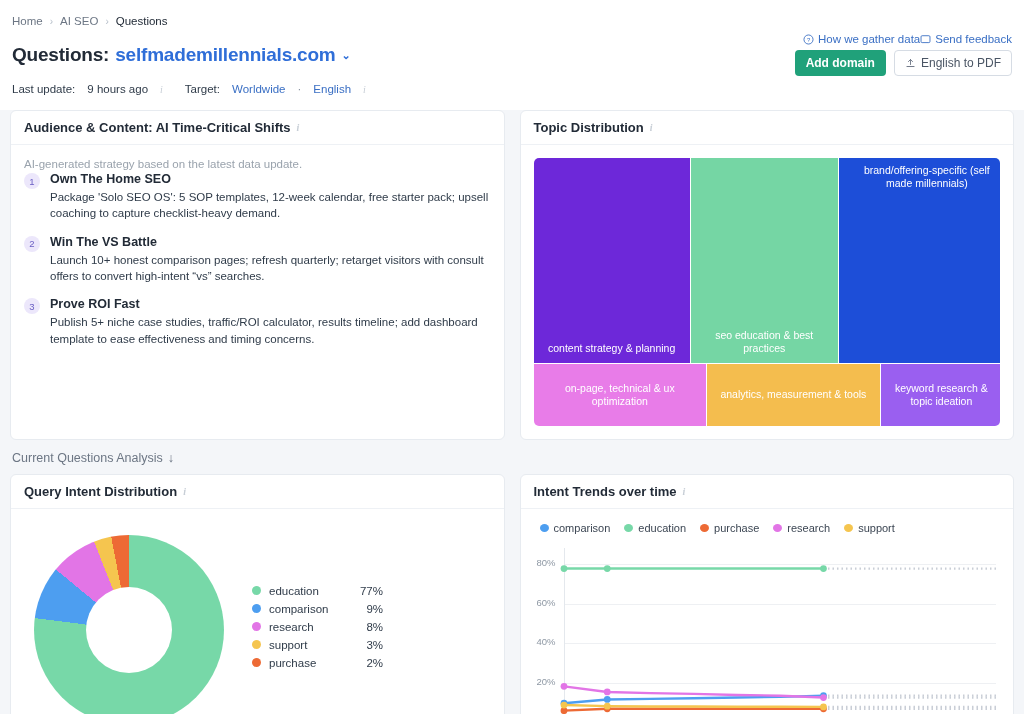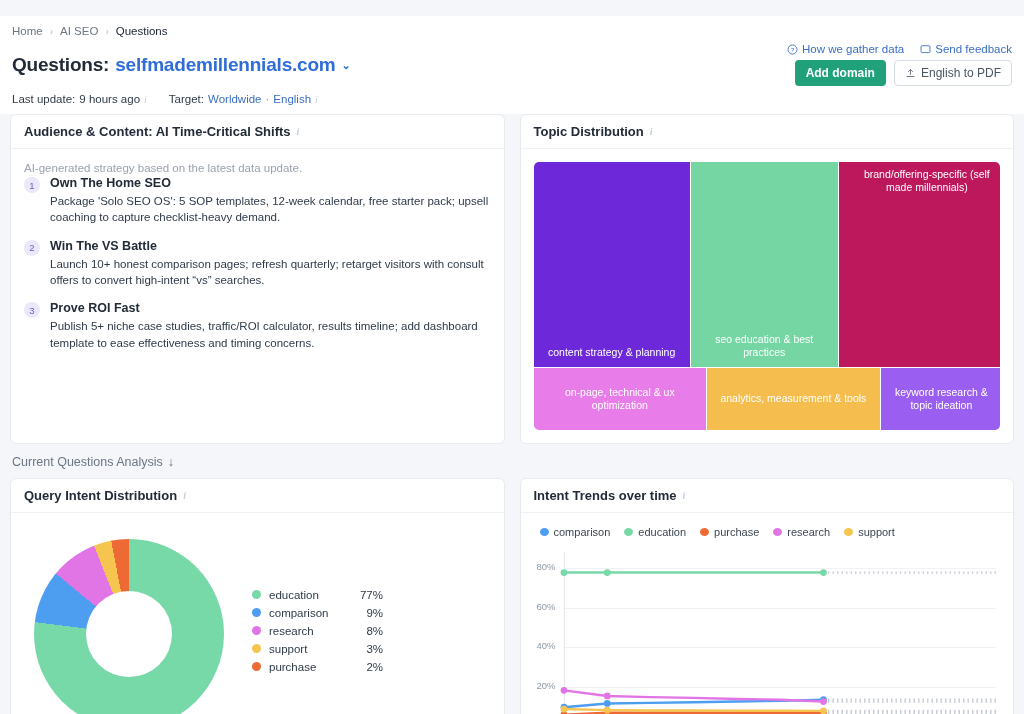--- a/index.html
+++ b/index.html
@@ -6,45 +6,45 @@
   html, body {
     width: 1024px; height: 714px;
     background: #f4f6f9;
     font-family: "Liberation Sans", sans-serif;
     color: #222b37;
     overflow: hidden;
   }
   a { text-decoration: none; }
 
   
-  .topwrap { background: #fff; padding: 0 12px; margin-top: 16px; }
+  .topwrap { background: #fff; padding: 6px 12px; }
   .crumbs { display: flex; align-items: center; gap: 7px; font-size: 11.5px; padding: 9px 0 6px 0; }
   .crumbs .c { color: #6c7684; }
   .crumbs .c.active { color: #222b37; }
   .crumbs .sep { color: #b6bfca; font-size: 10px; }
 
   
   .titlerow { display: flex; align-items: center; justify-content: space-between; padding-bottom: 2px;}
   .title { font-size: 19px; font-weight: bold; letter-spacing: -.2px; display:flex; align-items:center; gap:6px;}
   .title .dom { color: #2f6ed8; }
   .caret { color:#2f6ed8; font-size: 11px; transform: translateY(1px);}
 
   .acts { display: flex; flex-direction: column; align-items: flex-end; gap: 5px; }
-  .actlinks { display: flex; gap: 16px; font-size: 11.5px; color: #3a6fc4; align-items:flex-start;}
+  .actlinks { display: flex; font-size: 11.5px; color: #3a6fc4; align-items:flex-start;}
   .actlinks span.l { display:flex; align-items:center; gap:4px; }
   .actbtns { display: flex; gap: 8px; align-items:center; }
   .btn-green { background: #20a17a; color:#fff; border:none; font-size: 12px; font-weight:bold;
                padding: 6px 11px; border-radius: 4px; cursor:pointer; font-family:inherit;}
   .btn-ghost { background: #fff; color:#4a5564; border:1px solid #d6dce4; font-size: 12px;
                padding: 5px 10px; border-radius: 4px; cursor:pointer; display:flex; align-items:center; gap:5px;
                font-family:inherit;}
 
   
   .metarow { display:flex; align-items:center; gap: 22px; font-size: 11.5px; padding: 5px 0 9px 0; color:#3c4653;}
-  .metarow .mi { display:flex; align-items:center; gap:4px;}
+  .metarow .mi { display:flex; align-items:center; gap:12px;}
   .metarow b { font-weight: normal; color:#2f3b49; }
   .metarow .lnk { color:#3a6fc4; }
   .metarow .dot { color:#8892a0; }
 
   .infoi { color:#c7ced6; font-size: 10px; font-style: italic; font-family:"Liberation Serif",serif;}
 
   
   .grid { display: grid; grid-template-columns: 1fr 1fr; gap: 15px; padding: 0 10px; }
   .card { background:#fff; border:1px solid #e7ebf0; border-radius: 6px; overflow:hidden; }
   .card-hd { padding: 9px 13px; border-bottom: 1px solid #eef1f5; font-size: 13px; font-weight:bold;
@@ -192,21 +192,21 @@
   <div class="card">
     <div class="card-hd">
       <span>Topic Distribution</span>
       <span class="infoi">i</span>
     </div>
     <div class="card-bd">
       <div class="tm" id="treemap">
           <div class="tmrow r1">
             <div class="cell" style="background: #6d28d9; flex: 0 0 33.5%;">content strategy &amp; planning</div>
             <div class="cell" style="background: rgb(117, 214, 164); flex: 0 0 31.5%;">seo education &amp; best practices</div>
-            <div class="cell tall" style="background: #be185d; flex: 0 0 35%; padding-left: 17px;">brand/offering-specific (self made millennials)</div>
+            <div class="cell tall" style="background: #1d4ed8; flex: 0 0 35%; padding-left: 17px;">brand/offering-specific (self made millennials)</div>
           </div>
           <div class="tmrow r2">
             <div class="cell" style="background: rgb(232, 124, 232); flex: 0 0 37%;">on-page, technical &amp; ux optimization</div>
             <div class="cell" style="background: rgb(244, 189, 78); flex: 0 0 37%;">analytics, measurement &amp; tools</div>
             <div class="cell" style="background: rgb(154, 95, 240); flex: 0 0 26%;">keyword research &amp; topic ideation</div>
           </div>
         </div>
     </div>
   </div>
 </div>

